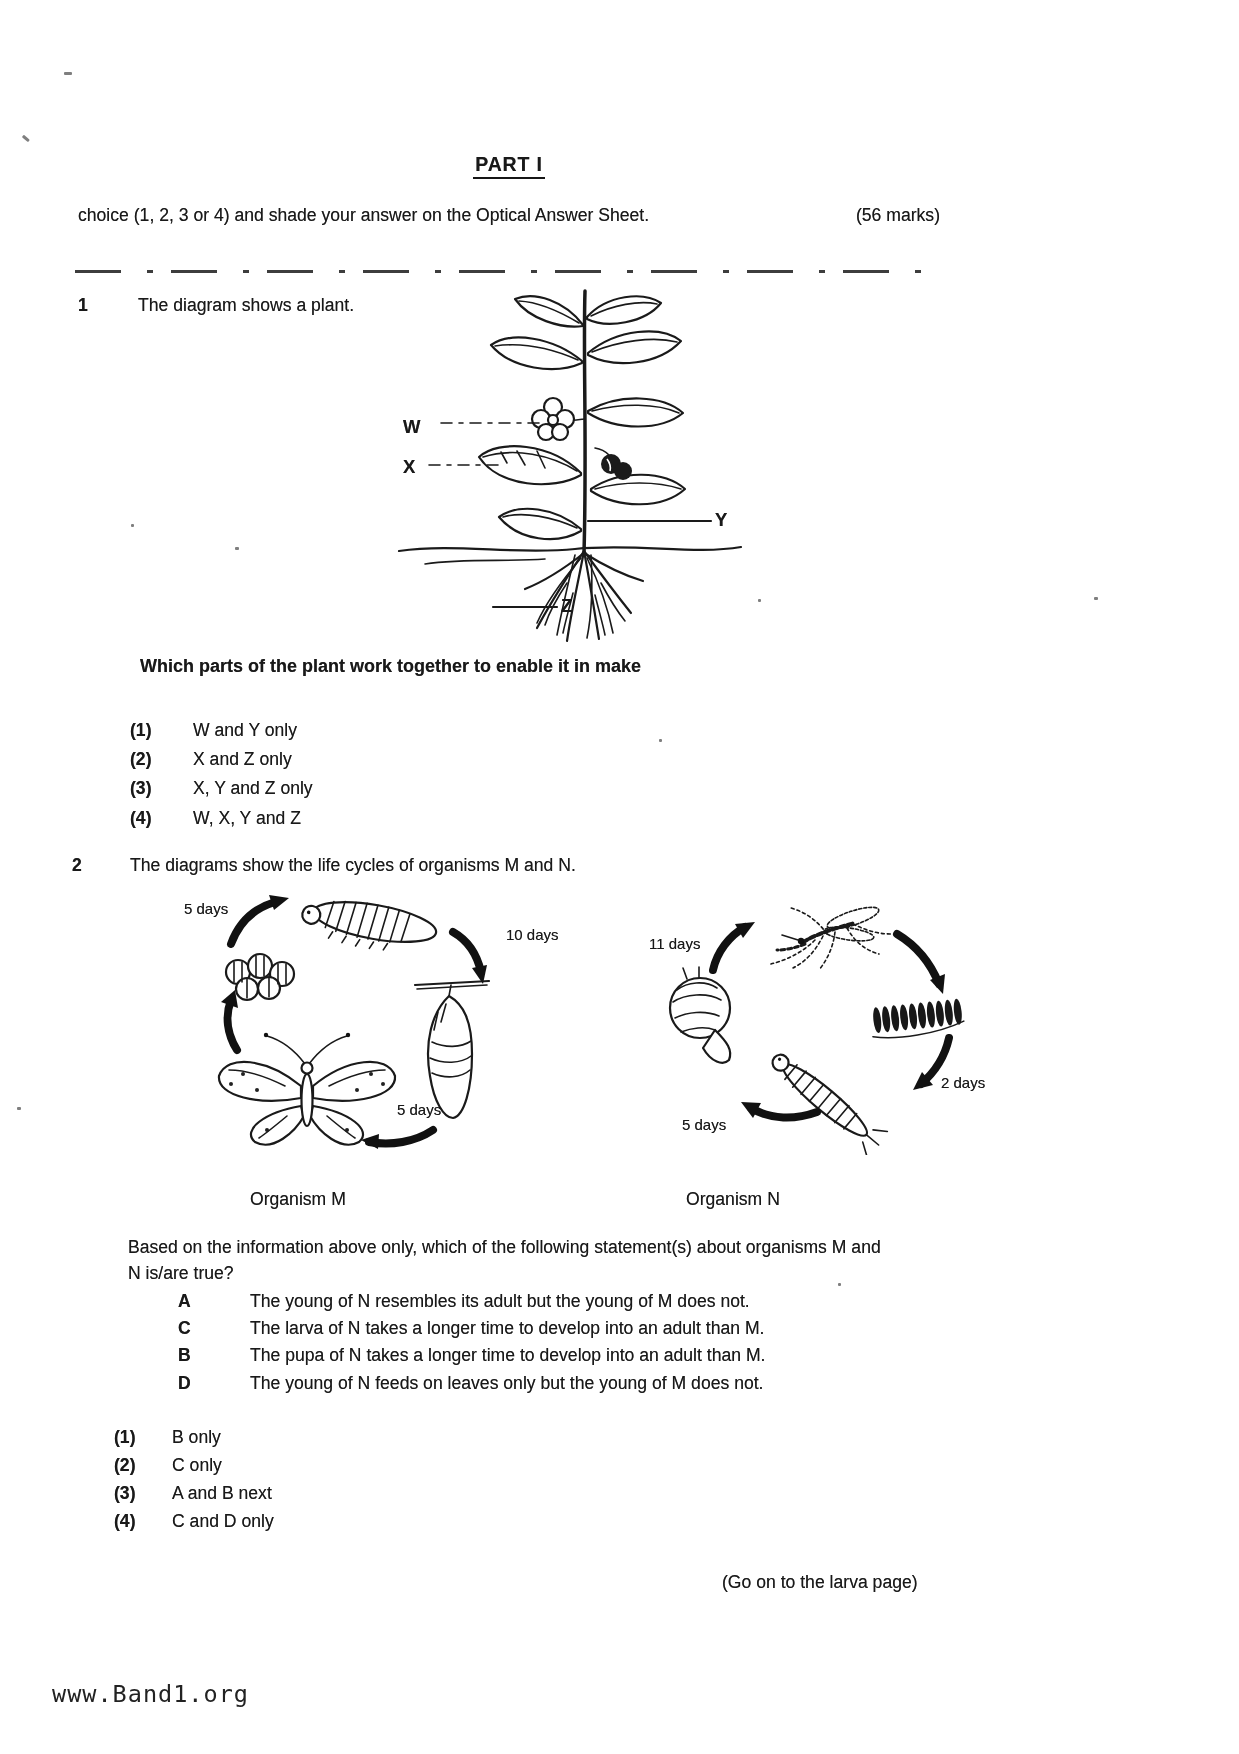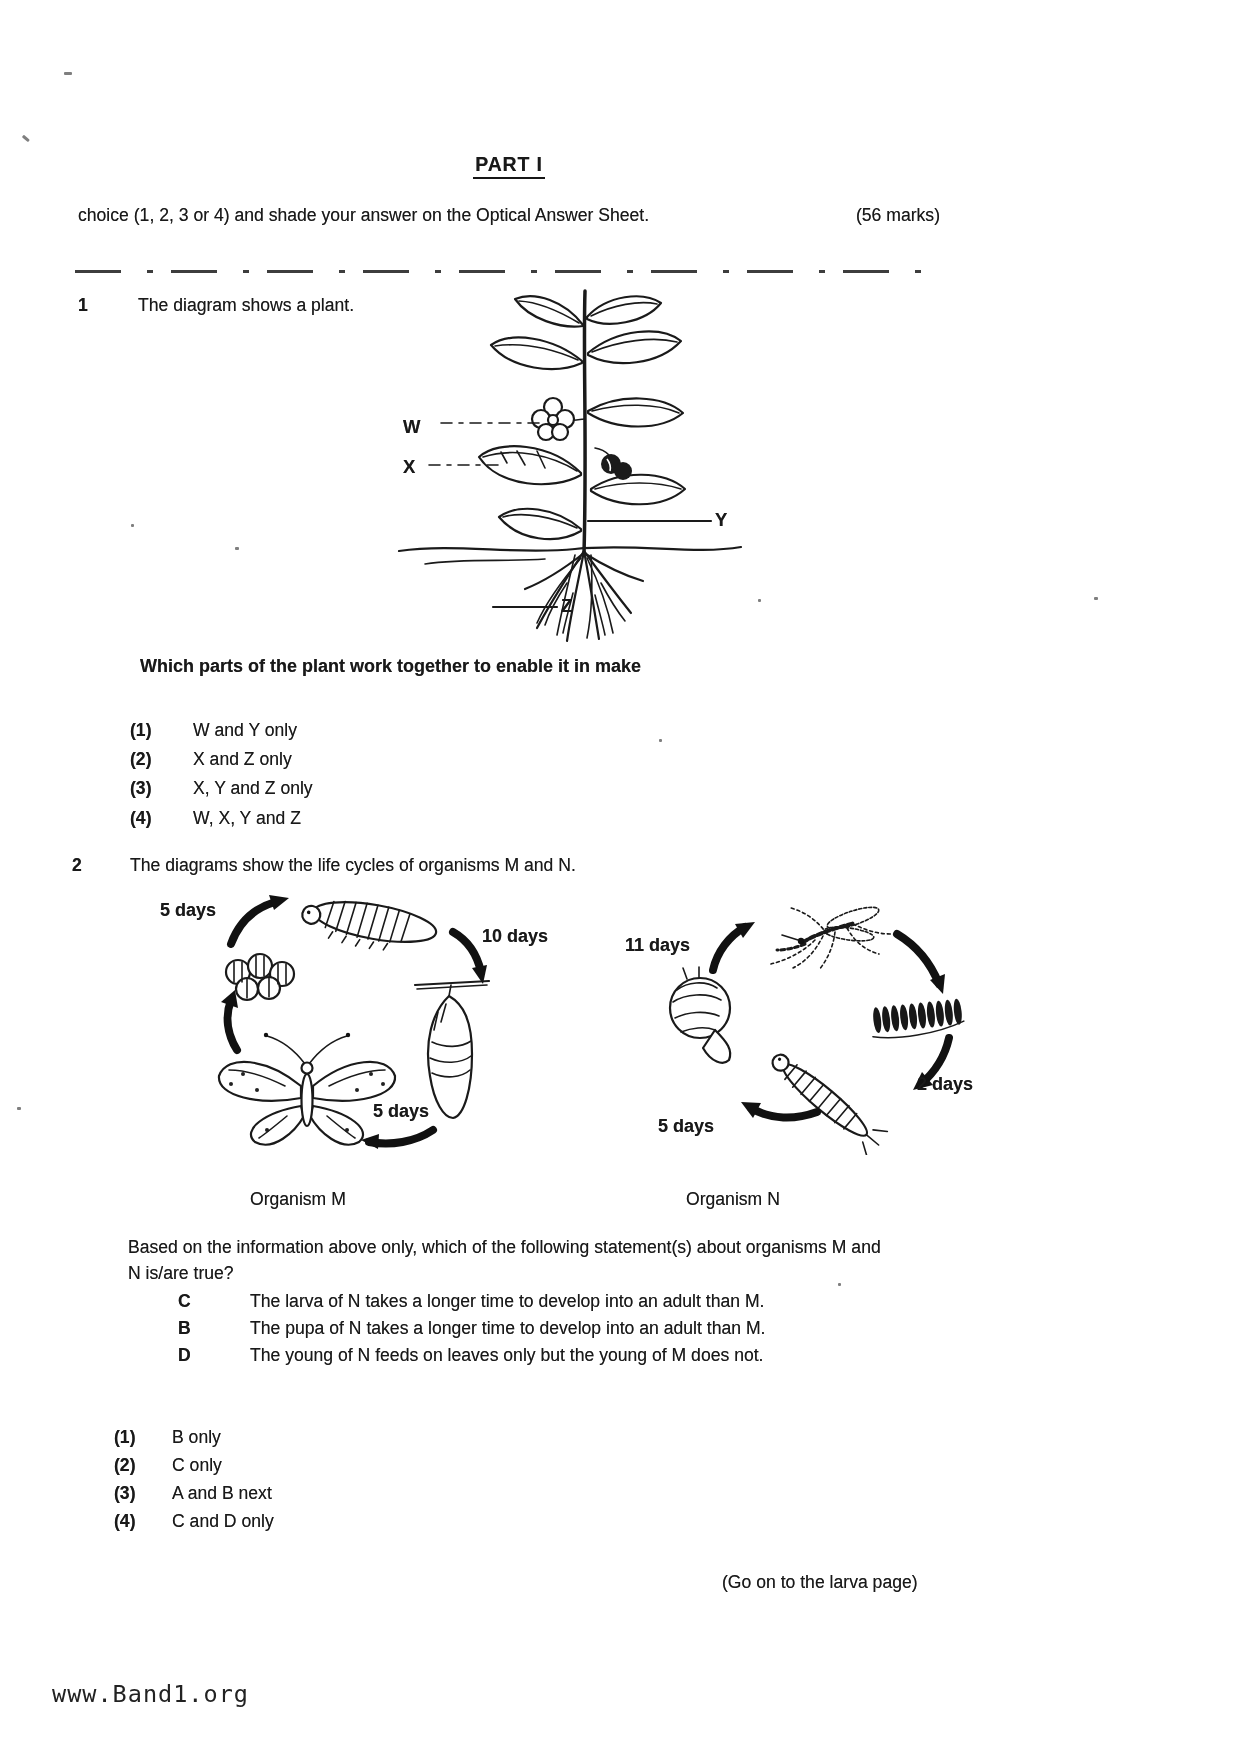--- a/index.html
+++ b/index.html
@@ -29,21 +29,21 @@
   .fig-label{position:absolute;font-weight:bold;font-size:18.5px;}
   #lw{left:8px;top:133px;} #lx{left:8px;top:173px;}
   #ly{left:320px;top:226px;} #lz{left:166px;top:312px;}
   
   #q1q{top:651px;left:140px;width:610px;font-weight:bold;font-size:18px;line-height:30px;}
   #q1opts{top:716px;left:130px;line-height:29.2px;}
   .optnum{display:inline-block;width:63px;font-weight:bold;}
   
   #cyclem{top:890px;left:135px;width:440px;height:265px;}
   #cyclen{top:890px;left:565px;width:430px;height:265px;}
-  .day{position:absolute;font-weight:bold;font-size:18px;white-space:nowrap;}
+  .day{position:absolute;font-weight:normal;font-size:15px;white-space:nowrap;margin-left:24px;}
   #dm1{left:25px;top:10px;} #dm2{left:347px;top:36px;} #dm3{left:238px;top:211px;}
   #dn1{left:60px;top:45px;} #dn2{left:352px;top:184px;} #dn3{left:93px;top:226px;}
   #capm{top:1189px;left:250px;} #capn{top:1189px;left:686px;}
   
   #q2q{top:1234px;left:128px;width:835px;line-height:26px;}
   #stmts{top:1288px;left:178px;line-height:27.2px;}
   .stl{display:inline-block;width:72px;font-weight:bold;}
   #q2opts{top:1412px;left:114px;line-height:28px;margin-top:11px;}
   #q2opts .optnum{width:58px;}
   
@@ -327,20 +327,21 @@
 
 <div id="capm" class="abs">Organism M</div>
 <div id="capn" class="abs">Organism N</div>
 
 <div id="q2q" class="abs">
   <div>Based on the information above only, which of the following statement(s) about organisms M and</div>
   <div>N is/are true?</div>
 </div>
 
 <div id="stmts" class="abs">
+  <div><span class="stl">A</span><span>The young of N resembles its adult but the young of M does not.</span></div>
   <div><span class="stl">C</span><span>The larva of N takes a longer time to develop into an adult than M.</span></div>
   <div><span class="stl">B</span><span>The pupa of N takes a longer time to develop into an adult than M.</span></div>
   <div><span class="stl">D</span><span>The young of N feeds on leaves only but the young of M does not.</span></div>
 </div>
 
 <div id="q2opts" class="abs">
   <div><span class="optnum">(1)</span><span>B only</span></div>
   <div><span class="optnum">(2)</span><span>C only</span></div>
   <div><span class="optnum">(3)</span><span>A and B next</span></div>
   <div><span class="optnum">(4)</span><span>C and D only</span></div>

